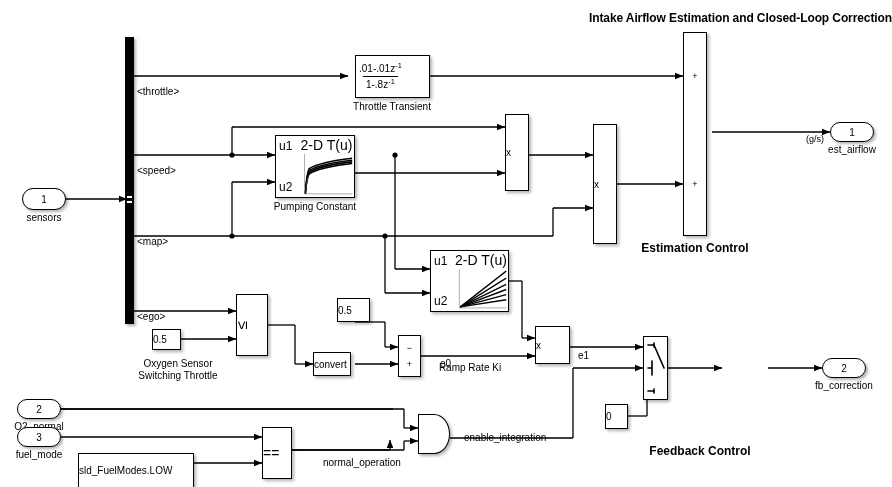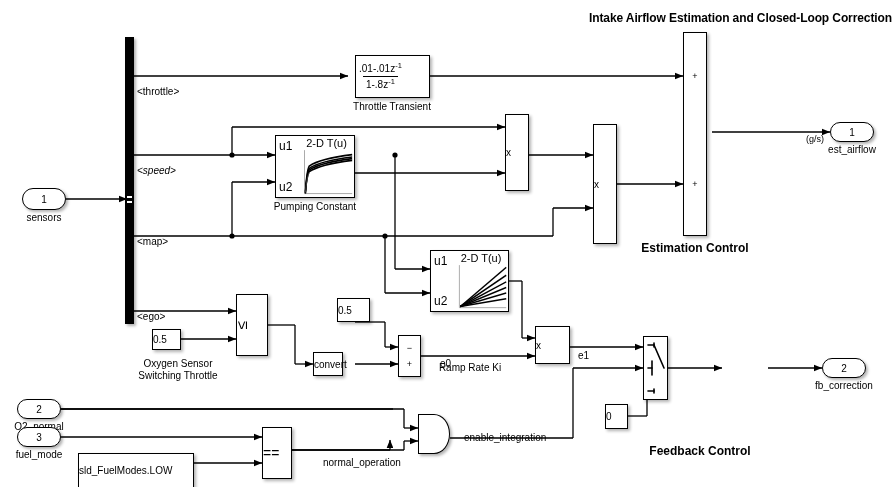--- a/index.html
+++ b/index.html
@@ -94,21 +94,21 @@
   .sup { font-size: 7.5px; vertical-align: super; }
 
   
   .lut { flex-direction: row; align-items: stretch; justify-content: flex-start; padding: 0; }
   .lut .ins {
     width: 20px; display: flex; flex-direction: column;
     justify-content: space-around; align-items: flex-start;
     padding-left: 3px; font-size: 12px; gap: 21px;
   }
   .lut .plotwrap { position: relative; flex: 1; display: flex; flex-direction: column; }
-  .lut .cap { text-align: center; font-size: 11px; padding-top: 1px; }
+  .lut .cap { text-align: center; font-size: 14px; padding-top: 1px; }
   .lut .plot { flex: 1; position: relative; }
   .lut .plot svg { position: absolute; left: 0; top: 0; width: 100%; height: 100%; }
 
   
   .sumbar { flex-direction: column; justify-content: space-around; padding: 4px 0; }
   .sumbar span { font-size: 9px; line-height: 1; }
 
   
   .prod { font-size: 10px; }
 
@@ -247,21 +247,21 @@
       <line x1="404" y1="450" x2="404" y2="441"></line>
       <line x1="404" y1="441" x2="418" y2="441" marker-end="url(#ah)"></line>
     </g>
   </svg>
 
   <div class="busbar" style="left:125px; top:37px; width:9px; height:287px;"></div>
   <div class="busport" style="left:127px; top:196px;"></div>
   <div class="busport" style="left:127px; top:201px;"></div>
 
   <div class="lbl" style="left:137px; top:86px;">&lt;throttle&gt;</div>
-  <div class="lbl" style="left:137px; top:165px;font-style:italic;">&lt;speed&gt;</div>
+  <div class="lbl" style="left:137px; top:165px;">&lt;speed&gt;</div>
   <div class="lbl" style="left:137px; top:236px;">&lt;map&gt;</div>
   <div class="lbl" style="left:137px; top:311px;">&lt;ego&gt;</div>
 
   <div class="port" style="left:22px; top:188px; width:44px; height:22px;">
     <span>1</span>
   </div>
   <div class="lbl c" style="left:44px; top:212px;">sensors</div>
 
   <div class="port" style="left:17px; top:399px; width:44px; height:20px;">
     <span>2</span>
@@ -348,21 +348,21 @@
   <div class="blk" style="left:152px; top:329px; width:29px; height:21px;">
     <span>0.5</span>
   </div>
   <div class="lbl c" style="left:178px; top:358px;">Oxygen Sensor</div>
   <div class="lbl c" style="left:178px; top:370px;">Switching Throttle</div>
 
   <div class="blk relop" style="left:236px; top:294px; width:32px; height:62px;">
     <span>≤</span>
   </div>
 
-  <div class="blk" style="left:313px; top:352px; width:30px; height:24px;">
+  <div class="blk" style="left:313px; top:352px; width:38px; height:24px;">
     <span>convert</span>
   </div>
 
   <div class="blk" style="left:337px; top:298px; width:33px; height:24px;">
     <span>0.5</span>
   </div>
 
   <div class="blk sumbar" style="left:398px; top:335px; width:23px; height:42px;">
     <span>−</span>
     <span>+</span>

